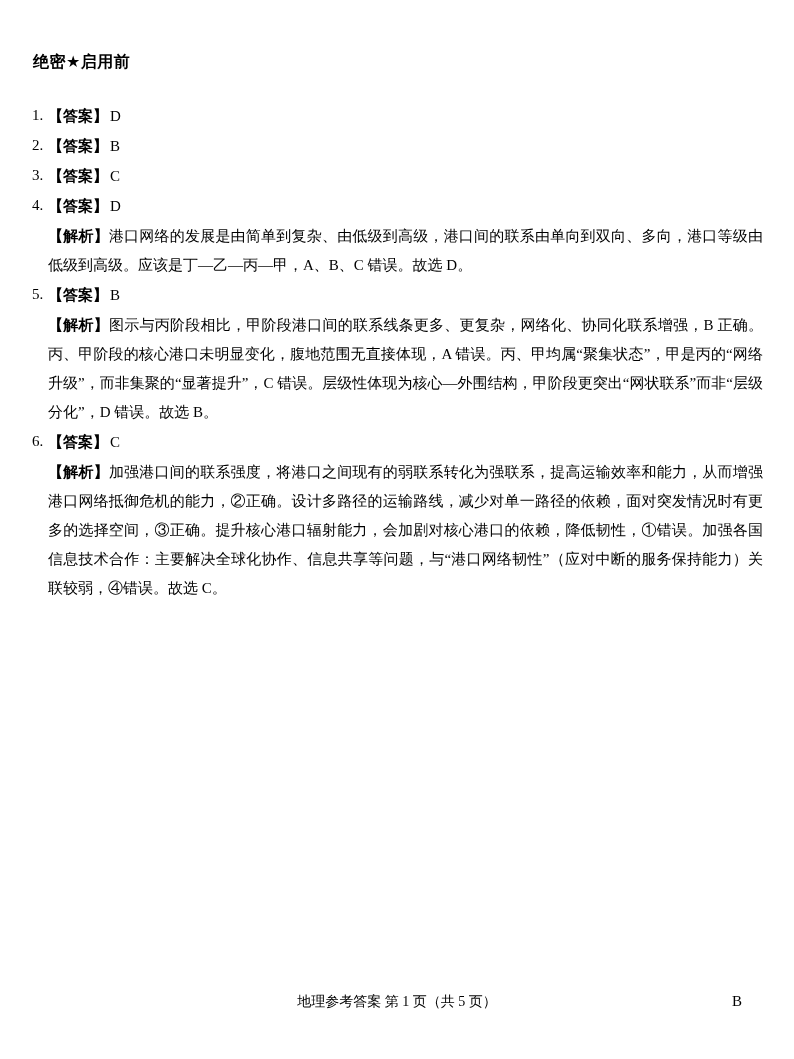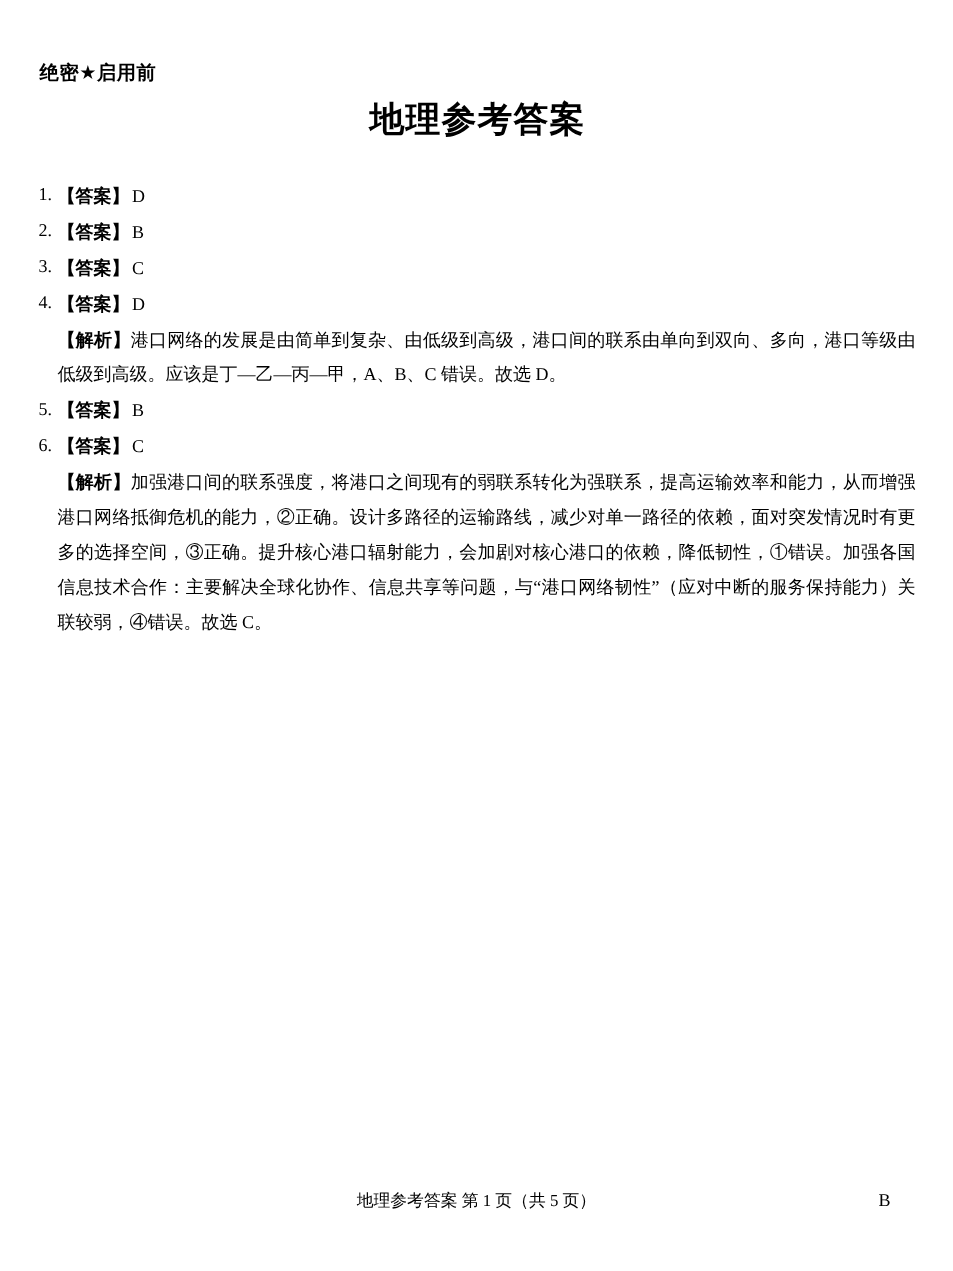--- a/index.html
+++ b/index.html
@@ -74,21 +74,20 @@
     line-height: 20px;
   }
 </style>
 </head>
 <body>
 
 <div class="page">
 
   <div class="classified">绝密★启用前</div>
 
-  <div class="doc-title">地理参考答案</div>
 
   <div class="content">
 
     <div class="item">
       <span class="num">1.</span>
       <div class="ans-line"><span class="lbl">【答案】</span><span class="ans-letter">D</span></div>
     </div>
 
     <div class="item">
       <span class="num">2.</span>
@@ -102,20 +101,21 @@
 
     <div class="item">
       <span class="num">4.</span>
       <div class="ans-line"><span class="lbl">【答案】</span><span class="ans-letter">D</span></div>
       <div class="analysis"><span class="lbl">【解析】</span><span>港口网络的发展是由简单到复杂、由低级到高级，港口间的联系由单向到双向、多向，港口等级由低级到高级。应该是丁—乙—丙—甲，A、B、C 错误。故选 D。</span></div>
     </div>
 
     <div class="item">
       <span class="num">5.</span>
       <div class="ans-line"><span class="lbl">【答案】</span><span class="ans-letter">B</span></div>
+      <div class="analysis"><span class="lbl">【解析】</span><span>图示与丙阶段相比，甲阶段港口间的联系线条更多、更复杂，网络化、协同化联系增强，B 正确。丙、甲阶段的核心港口未明显变化，腹地范围无直接体现，A 错误。丙、甲均属“聚集状态”，甲是丙的“网络升级”，而非集聚的“显著提升”，C 错误。层级性体现为核心—外围结构，甲阶段更突出“网状联系”而非“层级分化”，D 错误。故选 B。</span></div>
     </div>
 
     <div class="item">
       <span class="num">6.</span>
       <div class="ans-line"><span class="lbl">【答案】</span><span class="ans-letter">C</span></div>
       <div class="analysis"><span class="lbl">【解析】</span><span>加强港口间的联系强度，将港口之间现有的弱联系转化为强联系，提高运输效率和能力，从而增强港口网络抵御危机的能力，②正确。设计多路径的运输路线，减少对单一路径的依赖，面对突发情况时有更多的选择空间，③正确。提升核心港口辐射能力，会加剧对核心港口的依赖，降低韧性，①错误。加强各国信息技术合作：主要解决全球化协作、信息共享等问题，与“港口网络韧性”（应对中断的服务保持能力）关联较弱，④错误。故选 C。</span></div>
     </div>
 
   </div>
 

